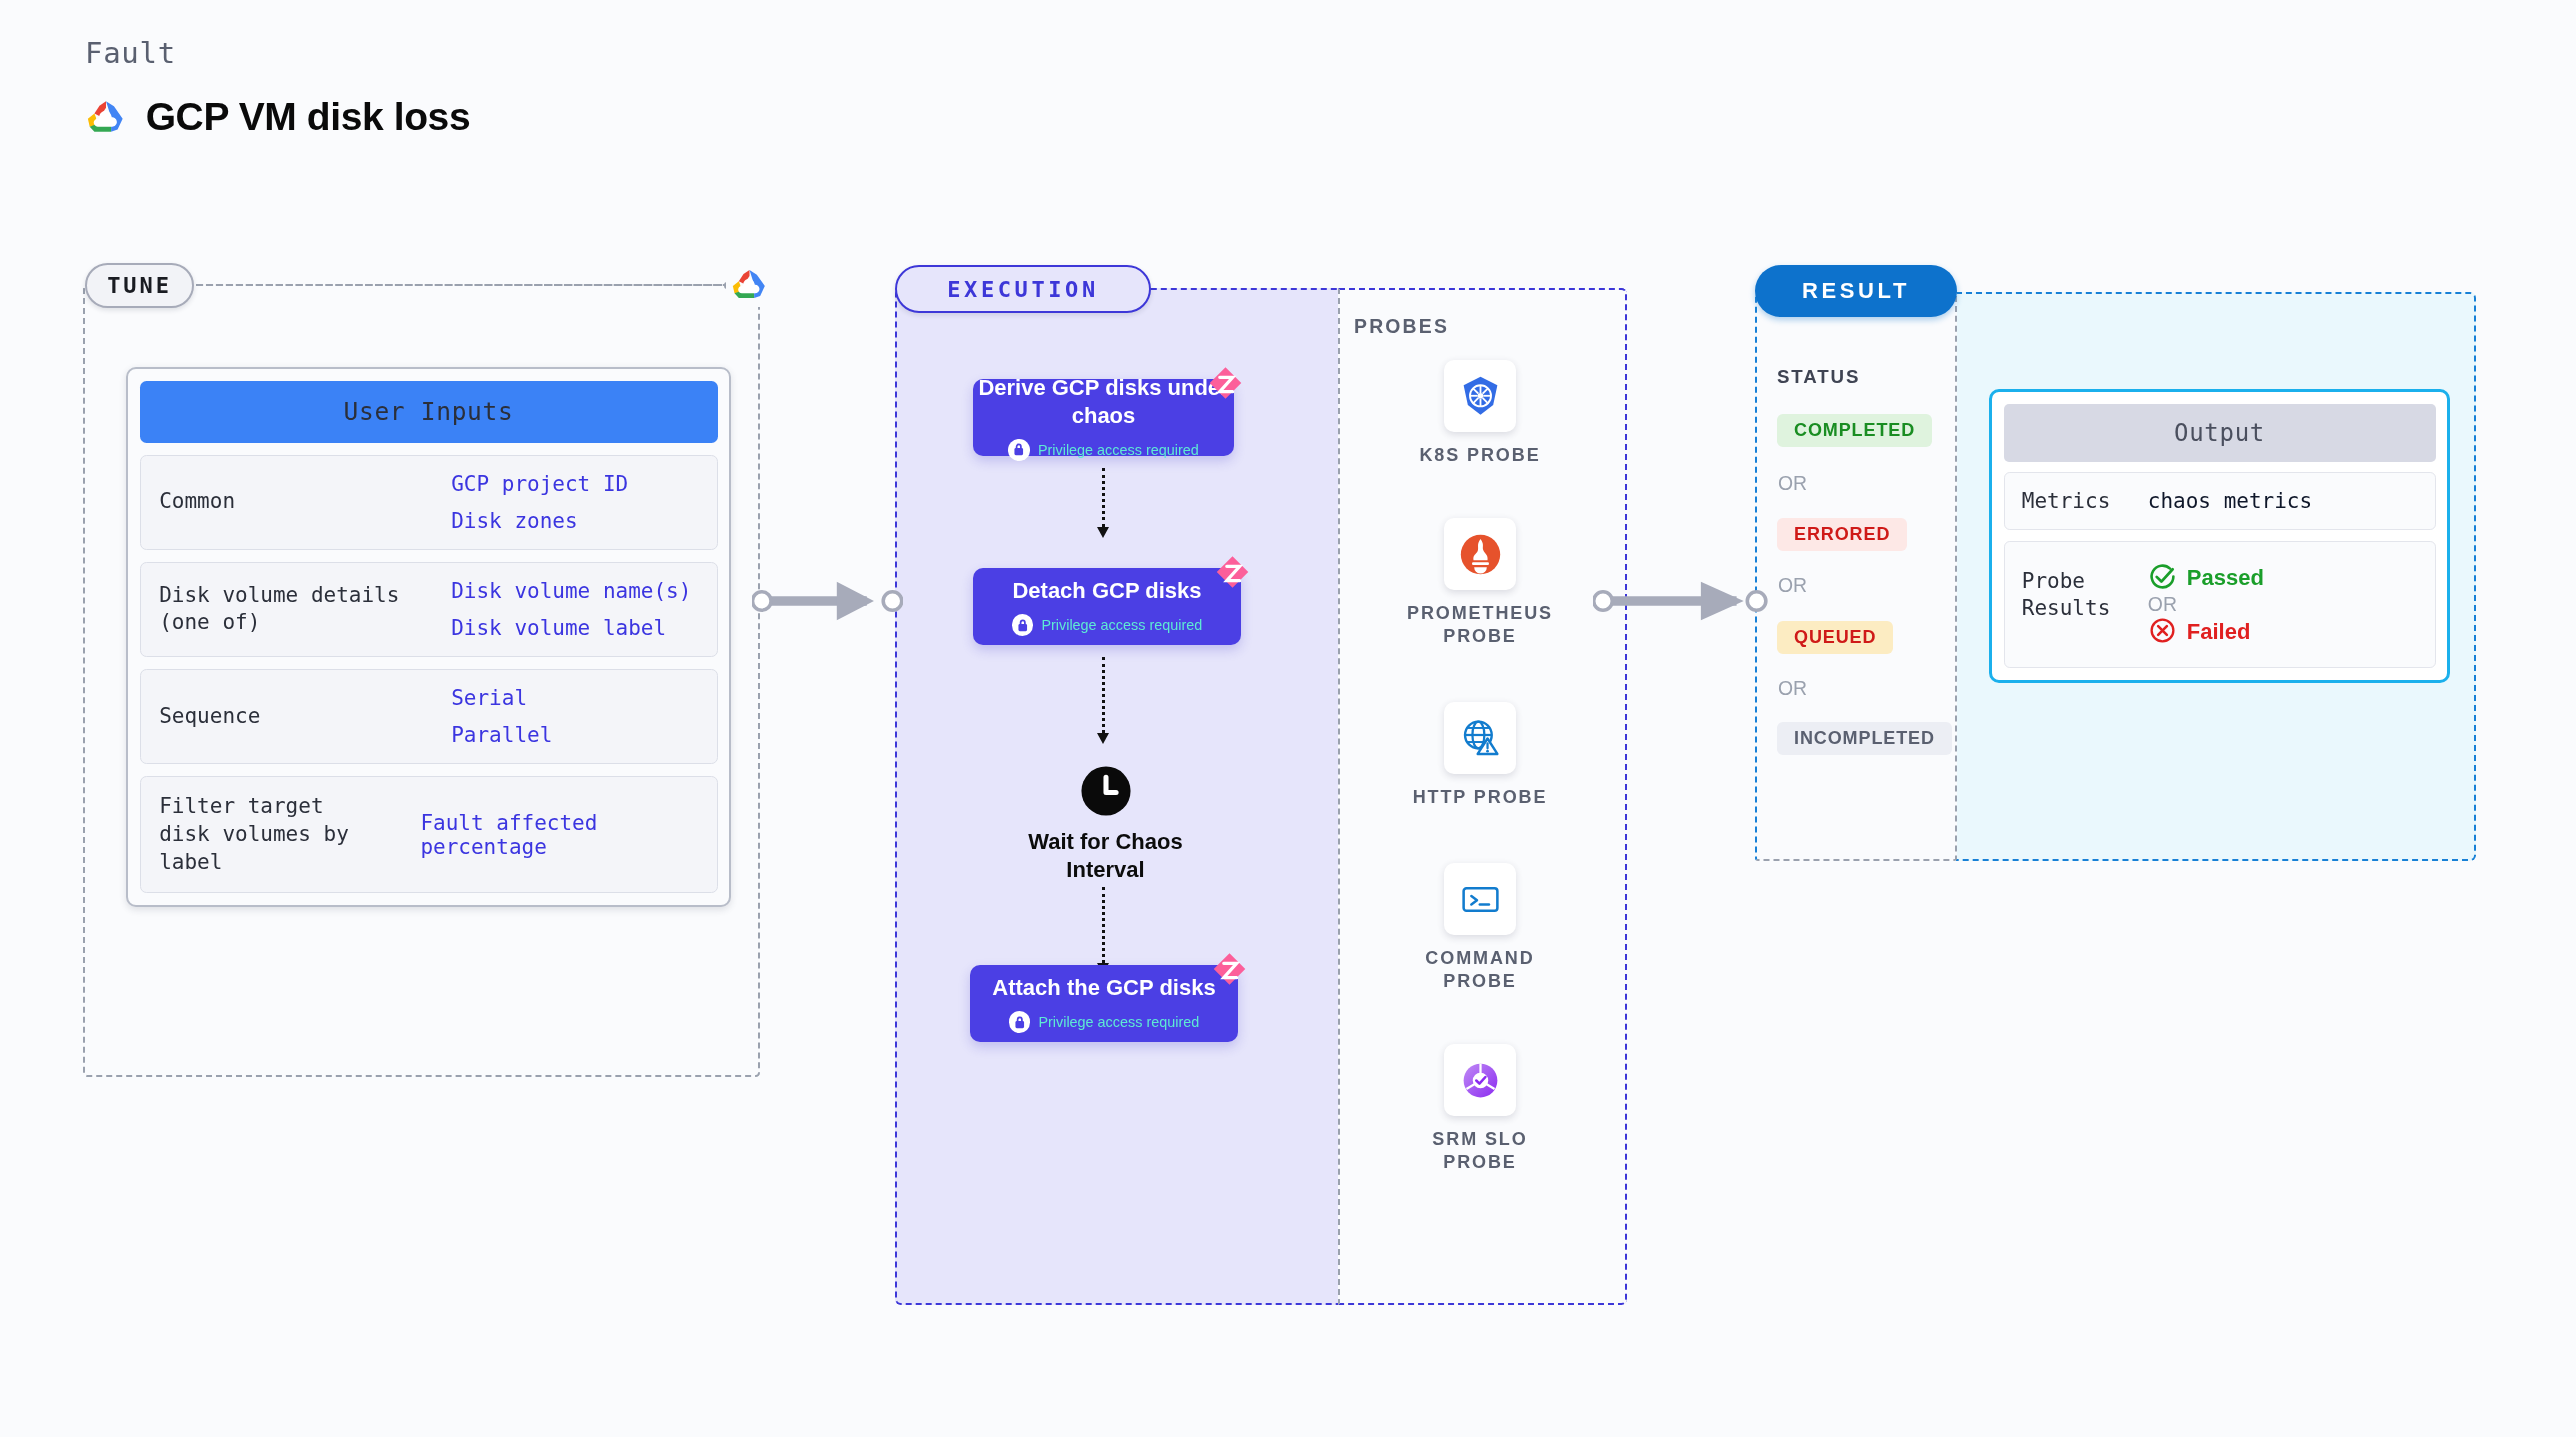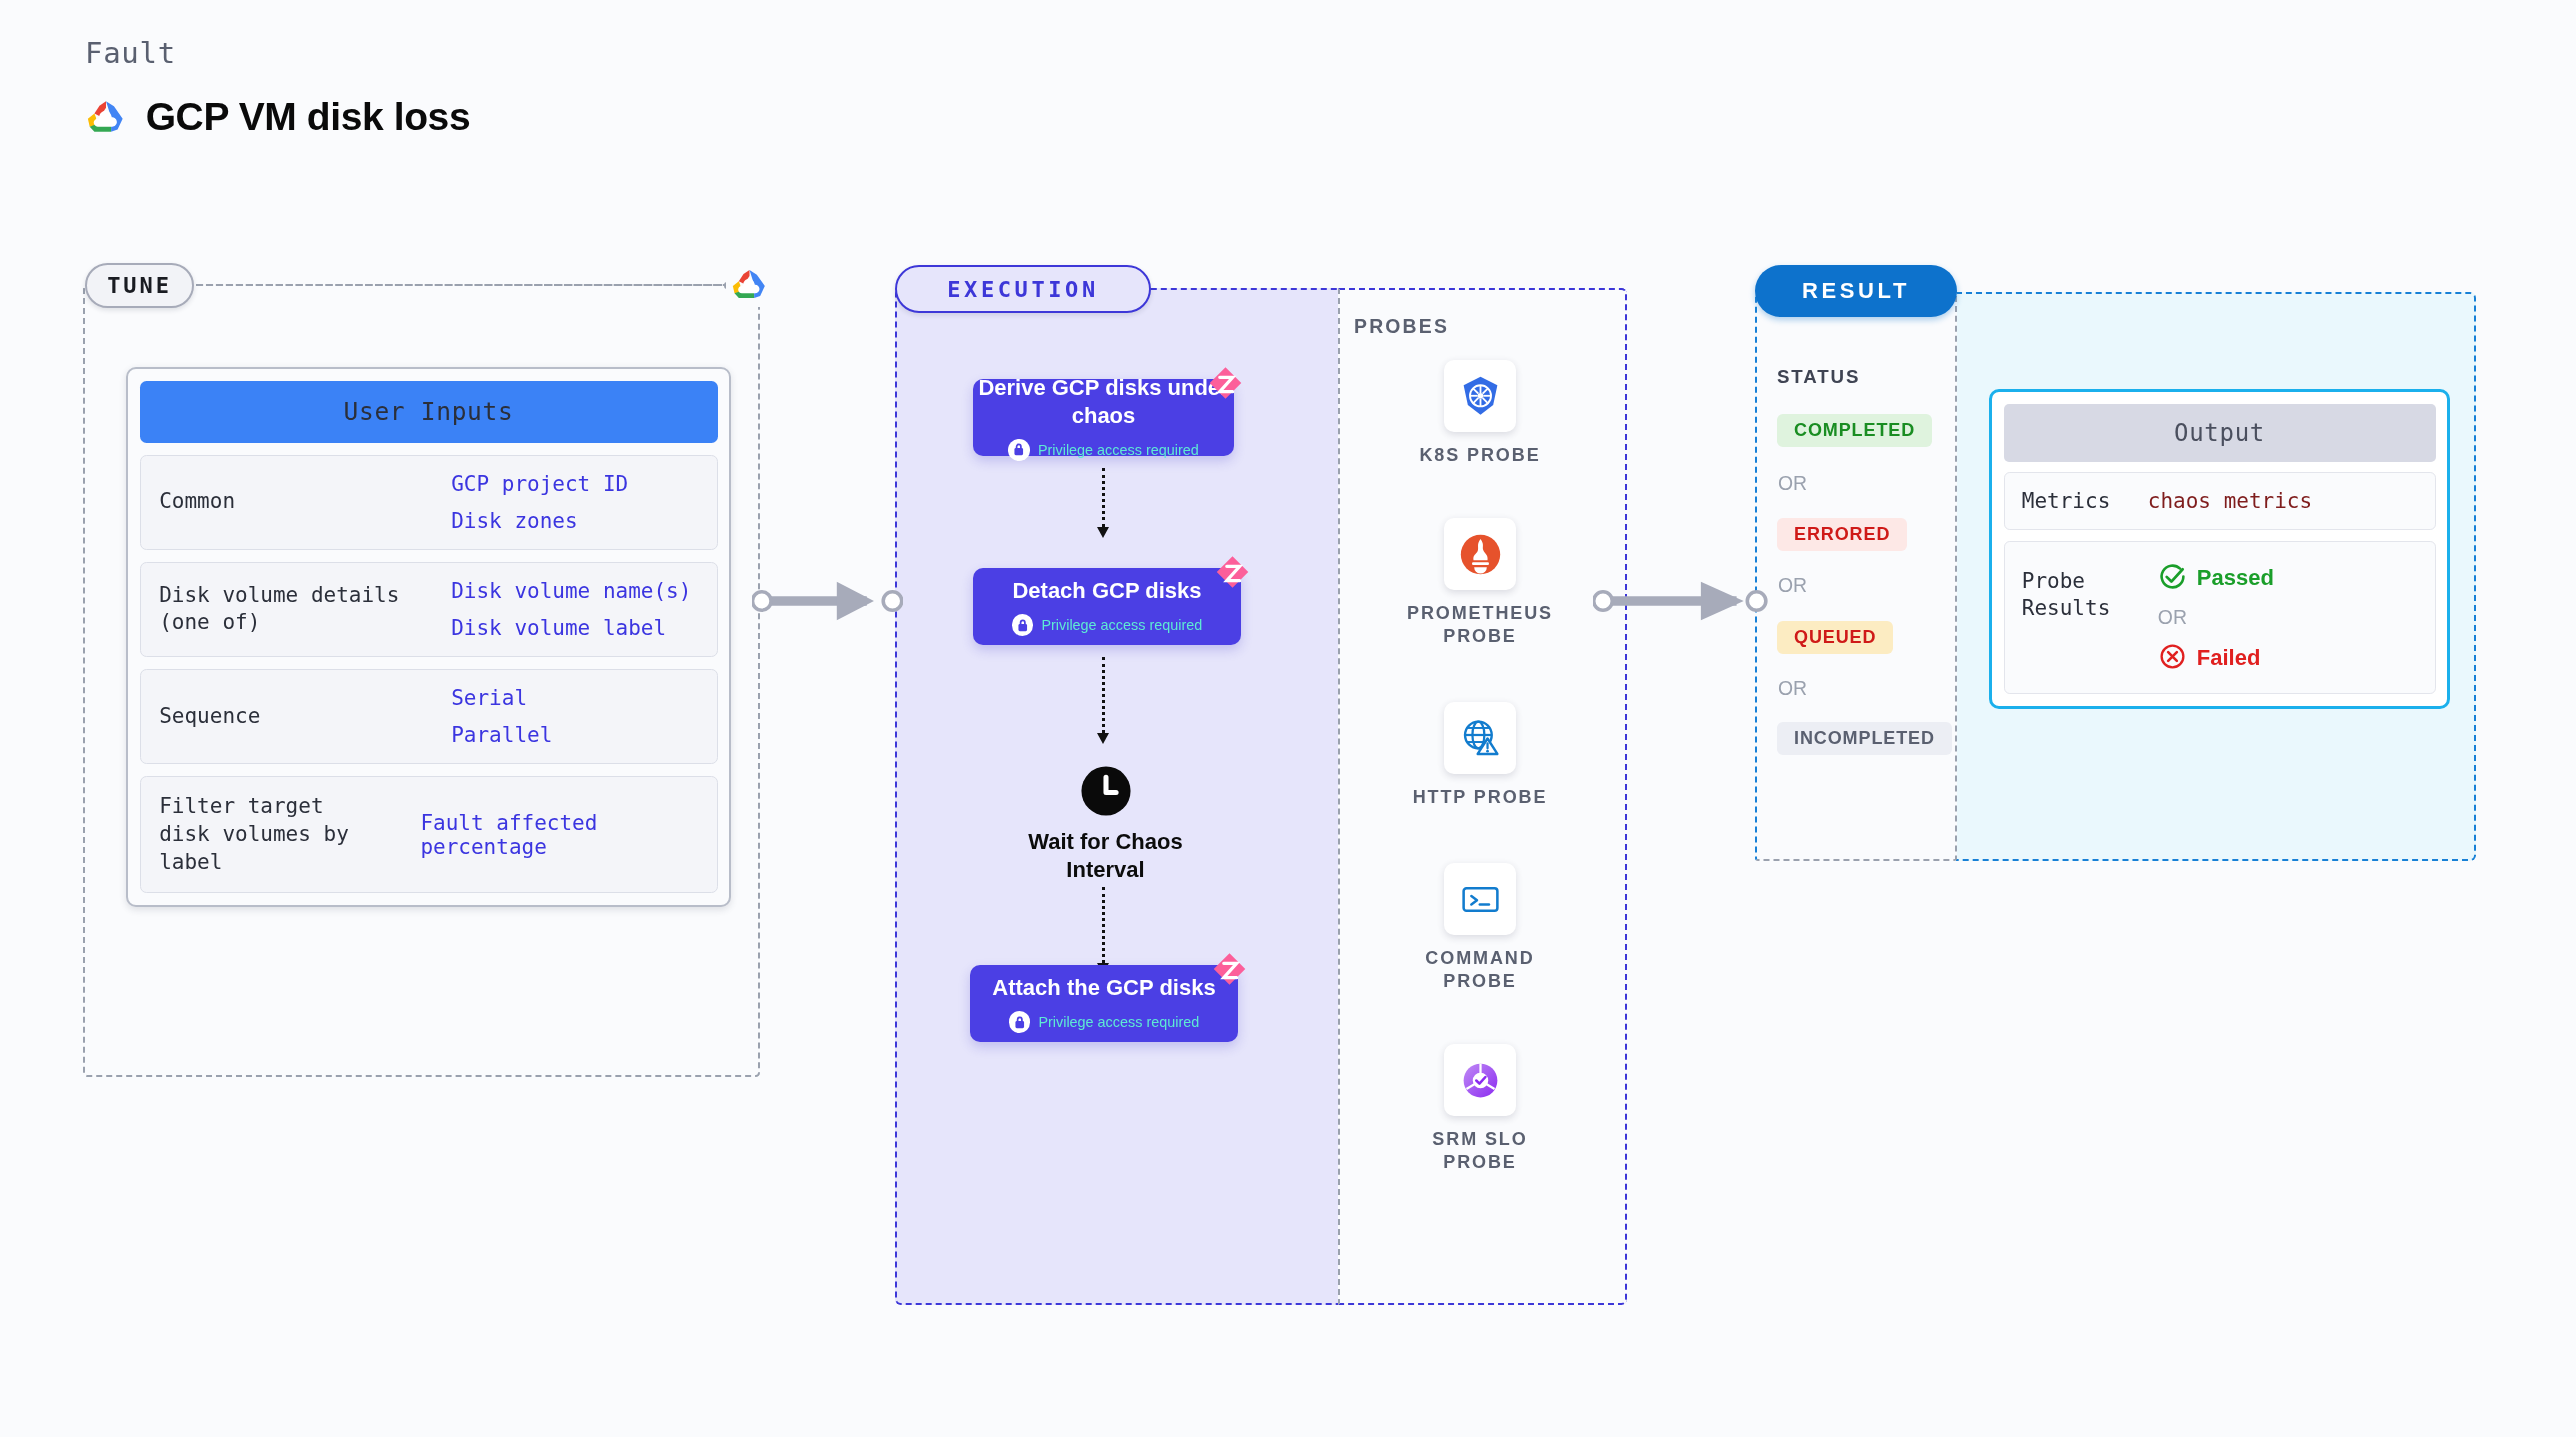--- a/index.html
+++ b/index.html
@@ -121,21 +121,21 @@
   #output-card{position:absolute;left:1989px;top:389px;width:461px;
     background:#fff;border:3.6px solid #1bb0ec;border-radius:10px;
     padding:11.5px;box-sizing:border-box;z-index:12;}
   #output-head{background:#d7d9e4;border-radius:5px;height:58px;
     display:flex;align-items:center;justify-content:center;}
   #output-head span{font-size:24px;color:#4a4f5e;letter-spacing:0.7px;}
   .out-row{margin-top:10.8px;background:#fafbfd;border:1.4px solid #e3e5ec;
     border-radius:5.8px;display:flex;align-items:center;padding:14.4px 17.3px;box-sizing:border-box;}
   .out-key{width:126px;font-size:21px;color:#2b2f3a;line-height:1.3;
     font-family:"DejaVu Sans Mono","Liberation Mono",monospace;}
-  .out-link{font-size:21px;color:#7f1d1d;
+  .out-link{font-size:21px;color:#0f172a;
     font-family:"DejaVu Sans Mono","Liberation Mono",monospace;}
   .pr-line{display:flex;align-items:center;gap:10px;}
   .pr-text{font-size:22px;font-weight:bold;}
 
   
   .hconn{position:absolute;z-index:15;}
 </style>
 </head>
 <body>
 
@@ -399,21 +399,21 @@
     <span class="mono">Output</span>
   </div>
 
   <div class="out-row">
     <div class="out-key">Metrics</div>
     <div class="out-link">chaos metrics</div>
   </div>
 
   <div class="out-row" style="align-items:flex-start;padding:20px 17.3px;">
     <div class="out-key" style="padding-top:5.8px;">Probe Results</div>
-    <div style="display:flex;flex-direction:column;gap:13px;margin-left:10px;">
+    <div style="display:flex;flex-direction:column;">
       <div class="pr-line">
         <span>
           <svg width="29" height="29" viewBox="0 0 40 40">
             <path d="M35 20 a15 15 0 1 1 -4.6 -10.8" fill="none" stroke="#1a9e2a" stroke-width="3.6" stroke-linecap="round"></path>
             <path d="M12 20.5 L18.5 27 L34 10" fill="none" stroke="#1a9e2a" stroke-width="3.8" stroke-linecap="round" stroke-linejoin="round"></path>
           </svg>
         </span>
         <span class="pr-text" style="color:#1a9e2a;">Passed</span>
       </div>
       <div style="font-size:19.4px;color:#9aa1ae;">OR</div>

